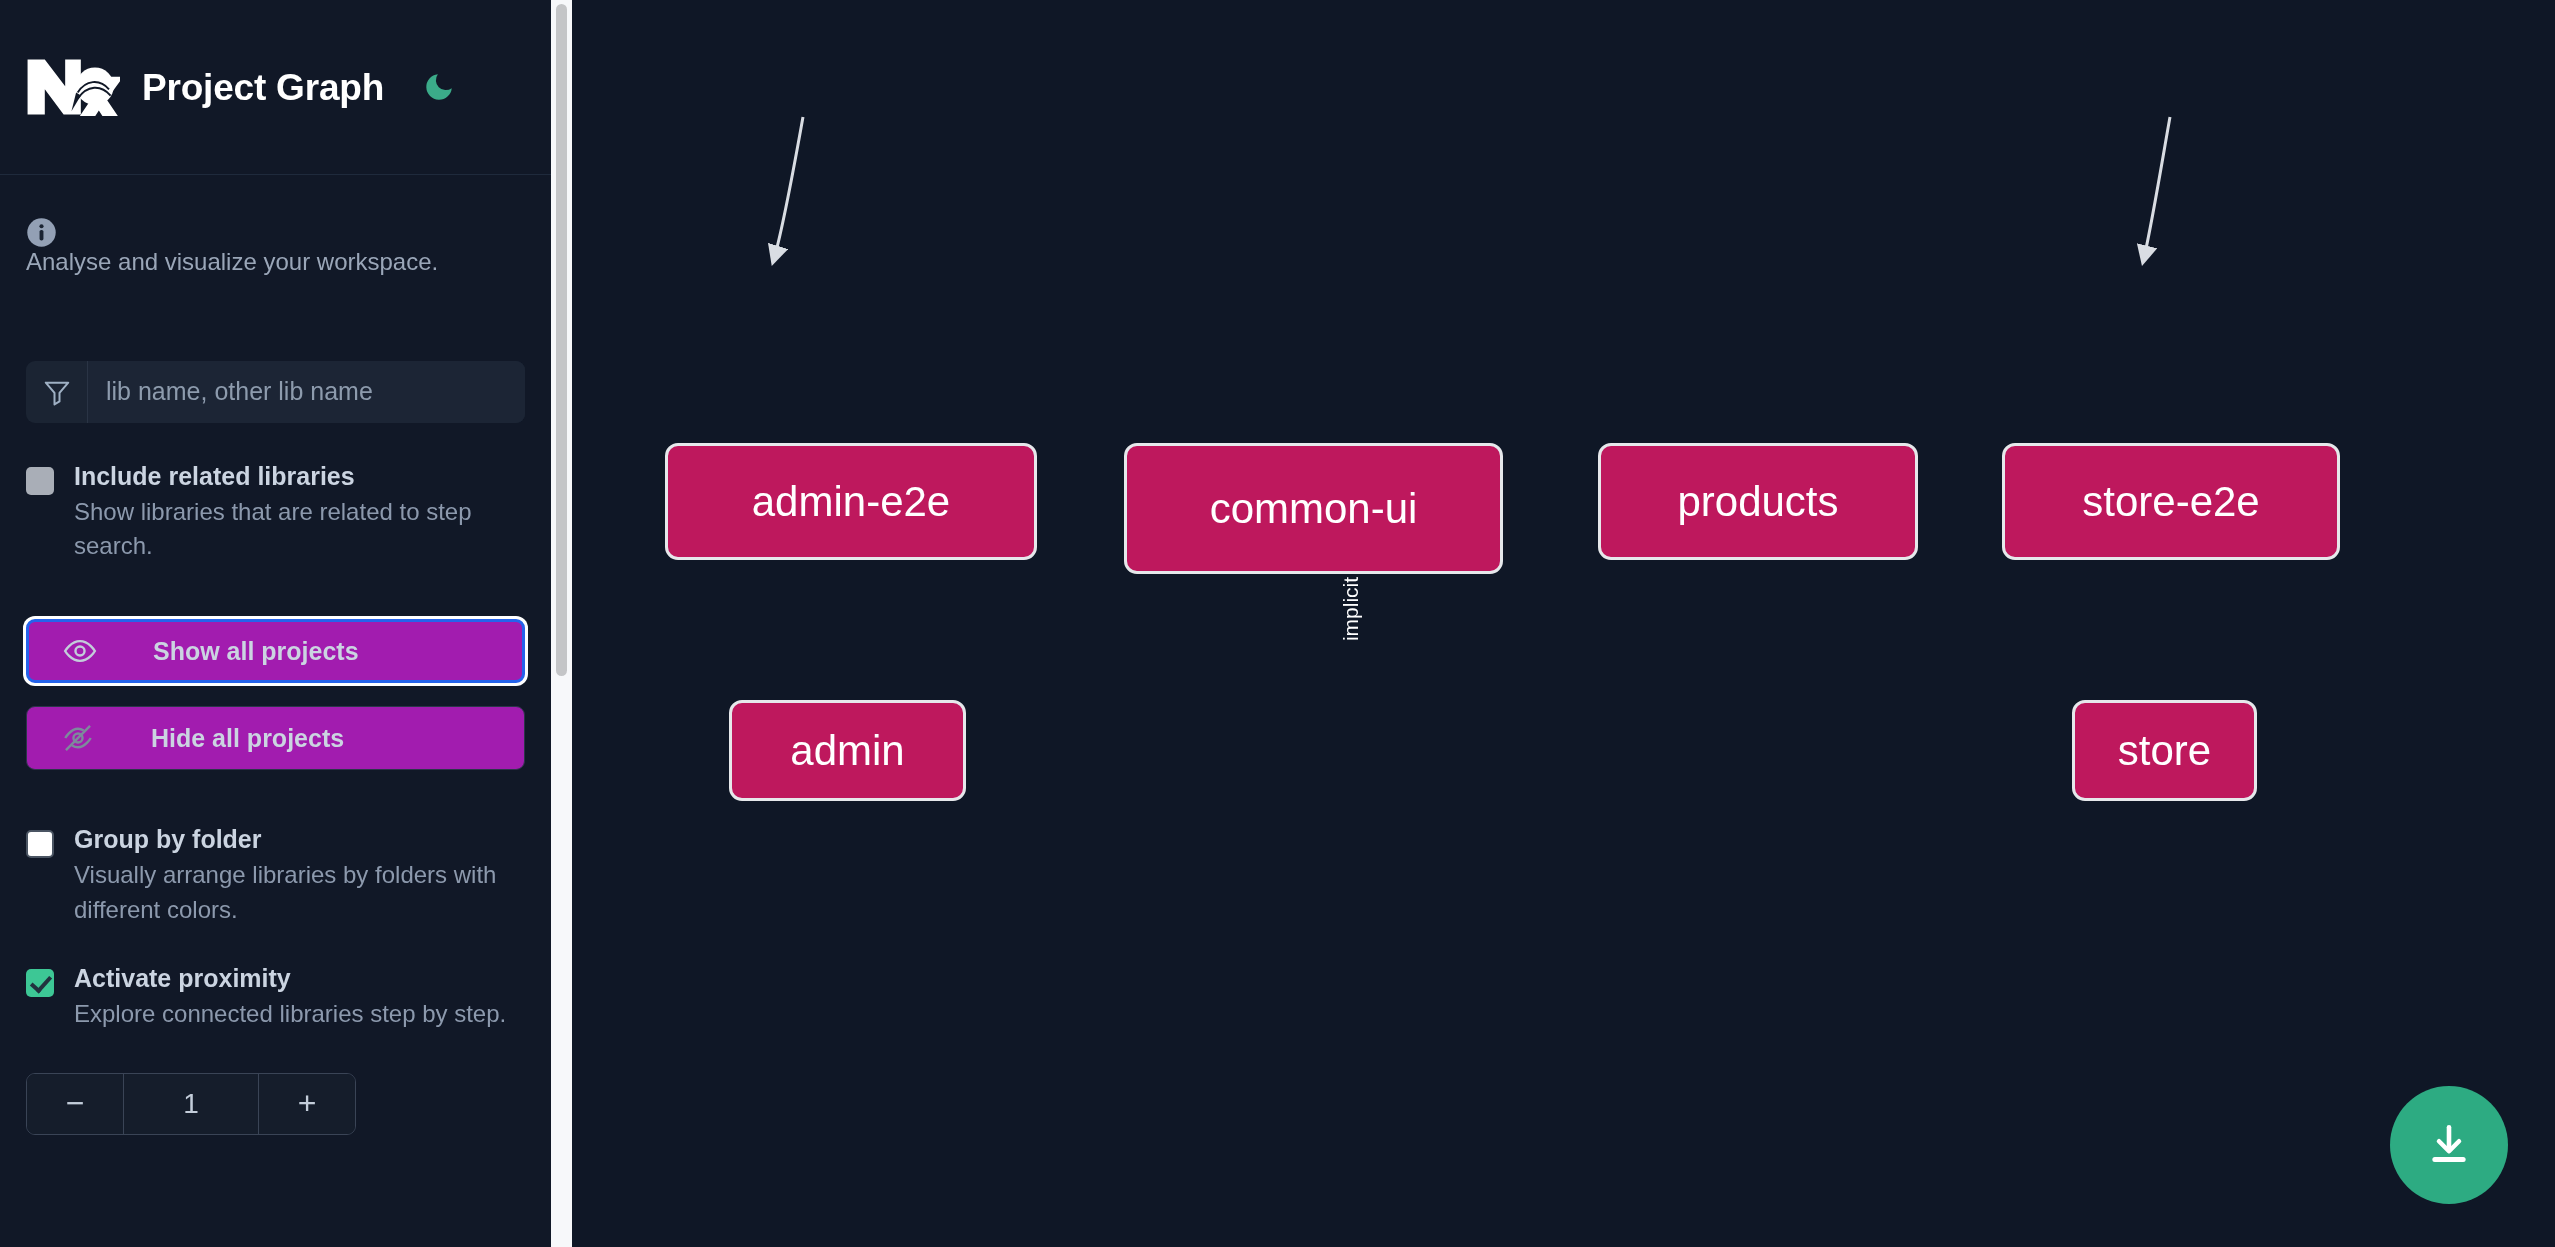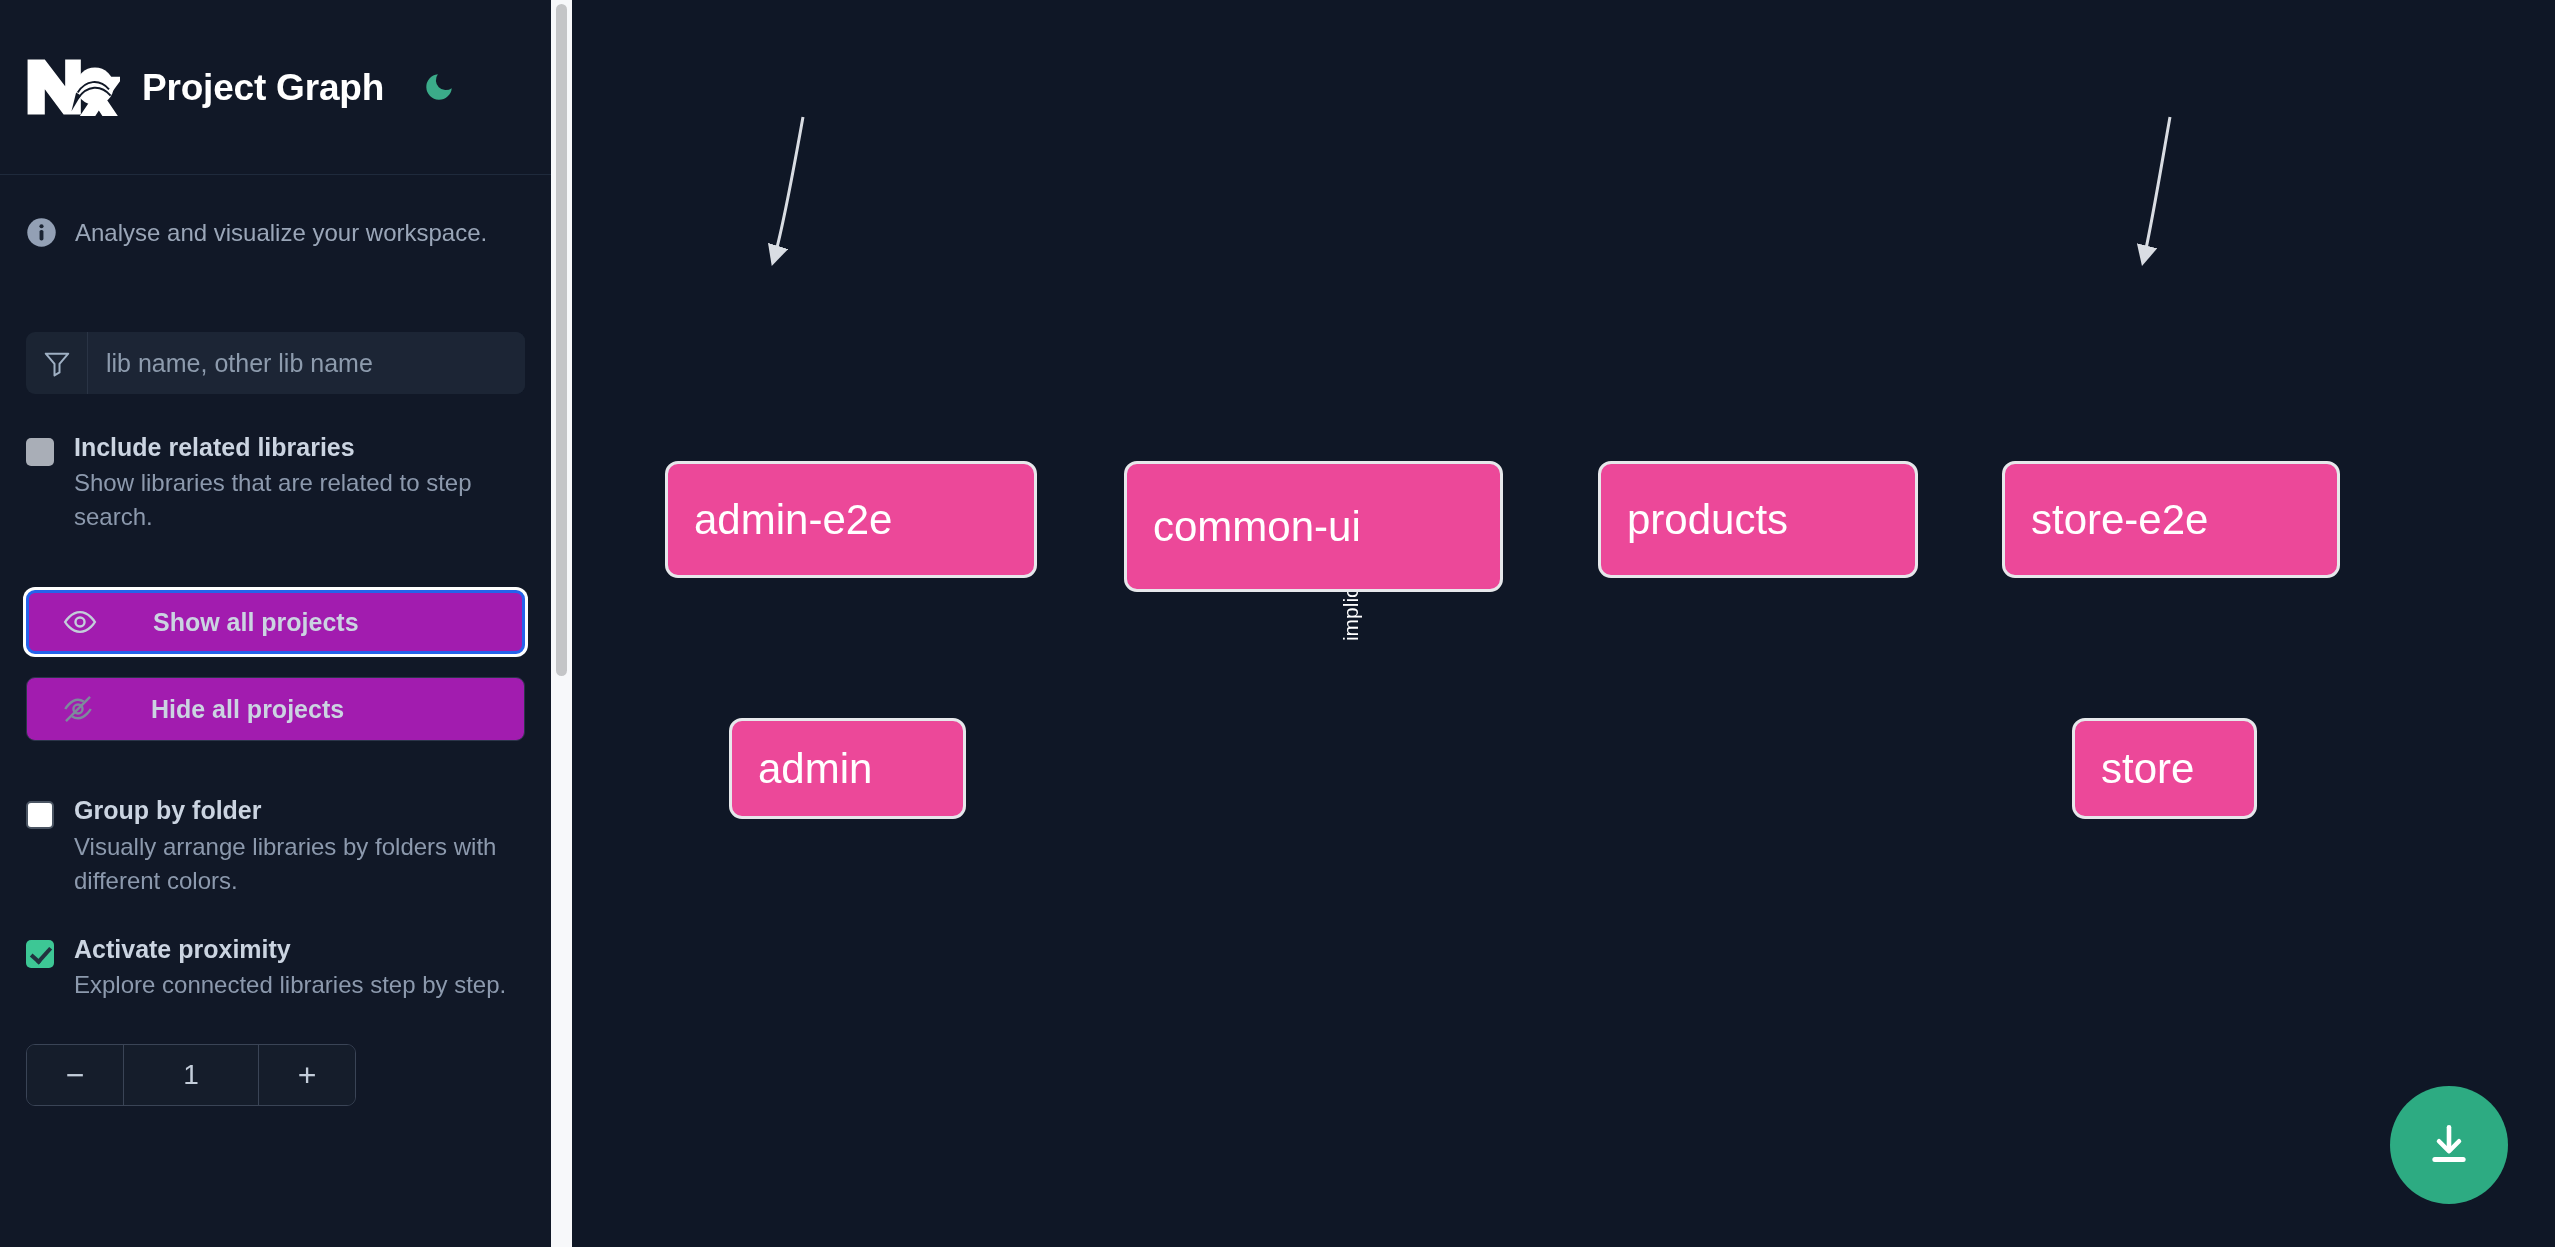--- a/index.html
+++ b/index.html
@@ -62,22 +62,23 @@
     justify-content: center;
     cursor: pointer;
   }
 
   .sidebar-body {
     padding: 0 0 0 0;
   }
 
   .tagline-row {
     display: flex;
-    align-items: flex-end;
+    align-items: flex-start;
     padding: 42px 26px 0 26px;
+    flex-direction: column;
   }
   .info-icon {
     width: 31px;
     height: 31px;
     flex: 0 0 auto;
     margin-right: 18px;
   }
   .tagline-text {
     font-size: 24px;
     color: #9aa6b8;
@@ -238,33 +239,32 @@
   .canvas {
     position: relative;
     flex: 1 1 auto;
     height: 1247px;
     background: #0f1726;
     overflow: hidden;
   }
 
   .node {
     position: absolute;
-    background: #ec4899;
+    background: #be185d;
     border: 3px solid #e6e8eb;
     border-radius: 13px;
     display: flex;
     align-items: center;
-    justify-content: flex-start;
+    justify-content: center;
     color: #ffffff;
     font-size: 42px;
     font-weight: 400;
     cursor: pointer;
     white-space: nowrap;
     padding: 0 26px;
-    margin-top: 18px;
   }
 
   .edge-svg {
     position: absolute;
     top: 0; left: 0;
     width: 100%;
     height: 100%;
     pointer-events: none;
   }
 

